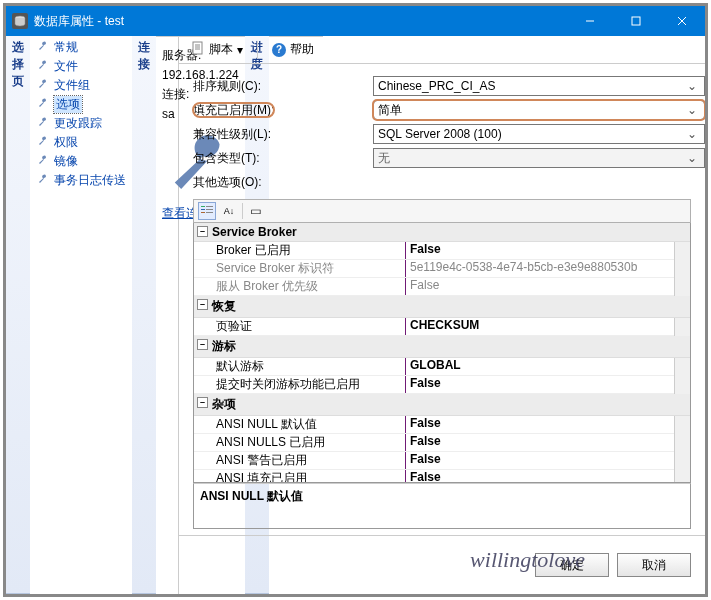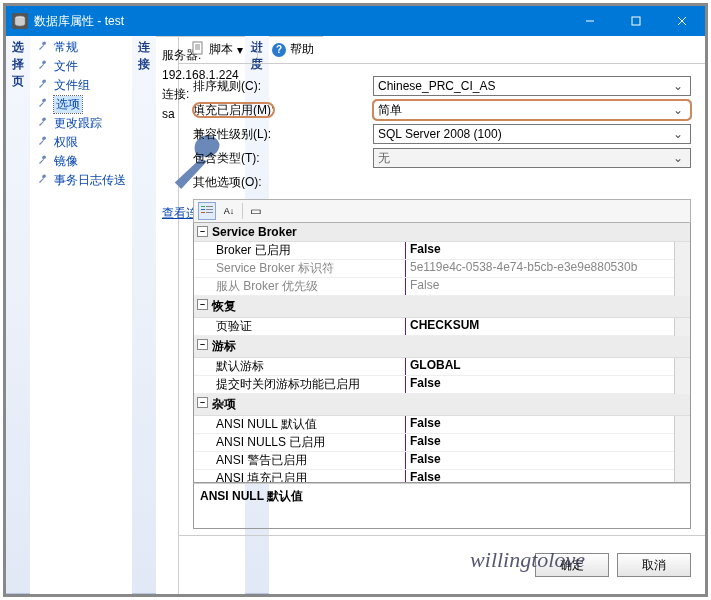--- a/index.html
+++ b/index.html
@@ -25,21 +25,21 @@
 .connbox{border-top:1px solid #ccc;padding:6px}
 .connbox .row{margin:4px 0}
 .connbox a{color:#0645ad;text-decoration:underline}
 .progbox{border-top:1px solid #ccc;padding:8px 6px;display:flex;align-items:center;gap:10px}
 .spinner{width:20px;height:20px;border:3px dotted #bcbcbc;border-radius:50%}
 .rightcol{flex:1;display:flex;flex-direction:column;overflow:hidden}
 .toolbar{height:28px;border-bottom:1px solid #ccc;display:flex;align-items:center;padding:0 8px;gap:6px}
 .toolbar .tbtn{display:flex;align-items:center;gap:4px;padding:2px 4px}
 .toolbar .sep{width:1px;height:18px;background:#ccc;margin:0 4px}
 .helpico{width:14px;height:14px;border-radius:50%;background:#2a7ad0;color:#fff;display:flex;align-items:center;justify-content:center;font-size:10px;font-weight:bold}
-.formarea{padding:10px 14px 4px 14px}
+.formarea{padding:10px 0 4px 14px}
 .frow{display:flex;align-items:center;height:24px}
 .frow .flabel{width:180px}
 .frow .fctrl{flex:1}
 .combo{width:100%;height:20px;border:1px solid #777;background:#fff;display:flex;align-items:center;padding:0 4px;position:relative}
 .combo .cv{flex:1;white-space:nowrap;overflow:hidden}
 .combo .dd{width:16px;text-align:center;color:#555}
 .combo.readonly{background:#f3f3f3;color:#666}
 .highlight-row .flabel span, .highlight-row .combo{outline:2px solid #d0875a;outline-offset:-1px;border-radius:10px}
 .highlight-row .combo{border-radius:4px}
 .otherlabel{margin-top:4px}

